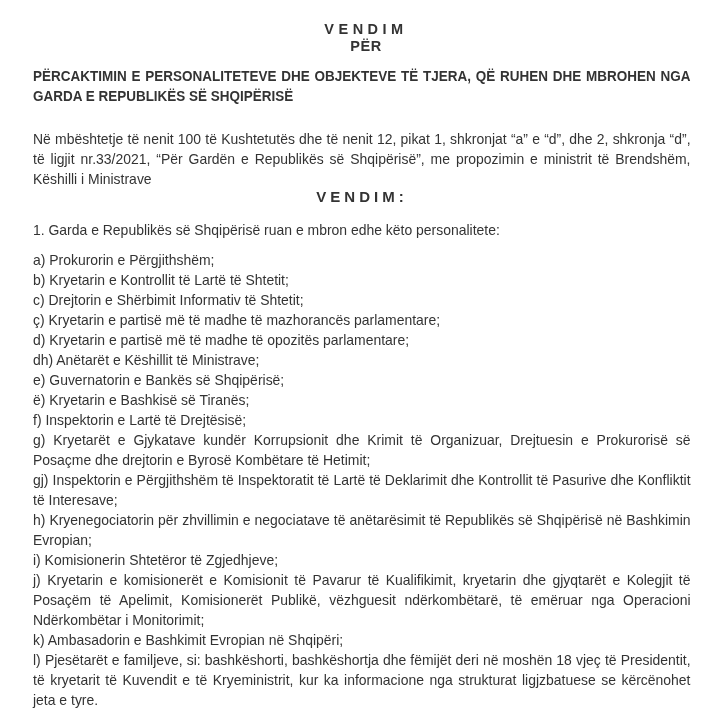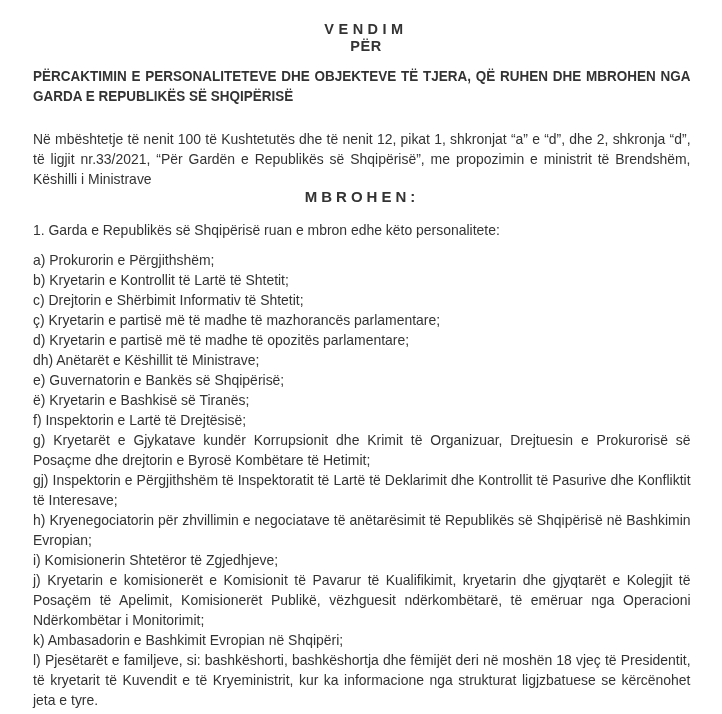--- a/index.html
+++ b/index.html
@@ -46,21 +46,21 @@
     .list li { text-align: justify; text-align-last: left; }
   </style>
 </head>
 <body>
 
 <div class="doc">
   <div class="title title-main">VENDIM</div>
   <div class="title title-sub">PËR</div>
   <div class="subject">PËRCAKTIMIN E PERSONALITETEVE DHE OBJEKTEVE TË TJERA, QË RUHEN DHE MBROHEN NGA GARDA E REPUBLIKËS SË SHQIPËRISË</div>
   <div class="preamble">Në mbështetje të nenit 100 të Kushtetutës dhe të nenit 12, pikat 1, shkronjat “a” e “d”, dhe 2, shkronja “d”, të ligjit nr.33/2021, “Për Gardën e Republikës së Shqipërisë”, me propozimin e ministrit të Brendshëm, Këshilli i Ministrave</div>
-  <div class="decides">MBROHEN:</div>
+  <div class="decides">VENDIM:</div>
   <div class="point">1. Garda e Republikës së Shqipërisë ruan e mbron edhe këto personalitete:</div>
   <ul class="list">
     <li>a) Prokurorin e Përgjithshëm;</li>
     <li>b) Kryetarin e Kontrollit të Lartë të Shtetit;</li>
     <li>c) Drejtorin e Shërbimit Informativ të Shtetit;</li>
     <li>ç) Kryetarin e partisë më të madhe të mazhorancës parlamentare;</li>
     <li>d) Kryetarin e partisë më të madhe të opozitës parlamentare;</li>
     <li>dh) Anëtarët e Këshillit të Ministrave;</li>
     <li>e) Guvernatorin e Bankës së Shqipërisë;</li>
     <li>ë) Kryetarin e Bashkisë së Tiranës;</li>

